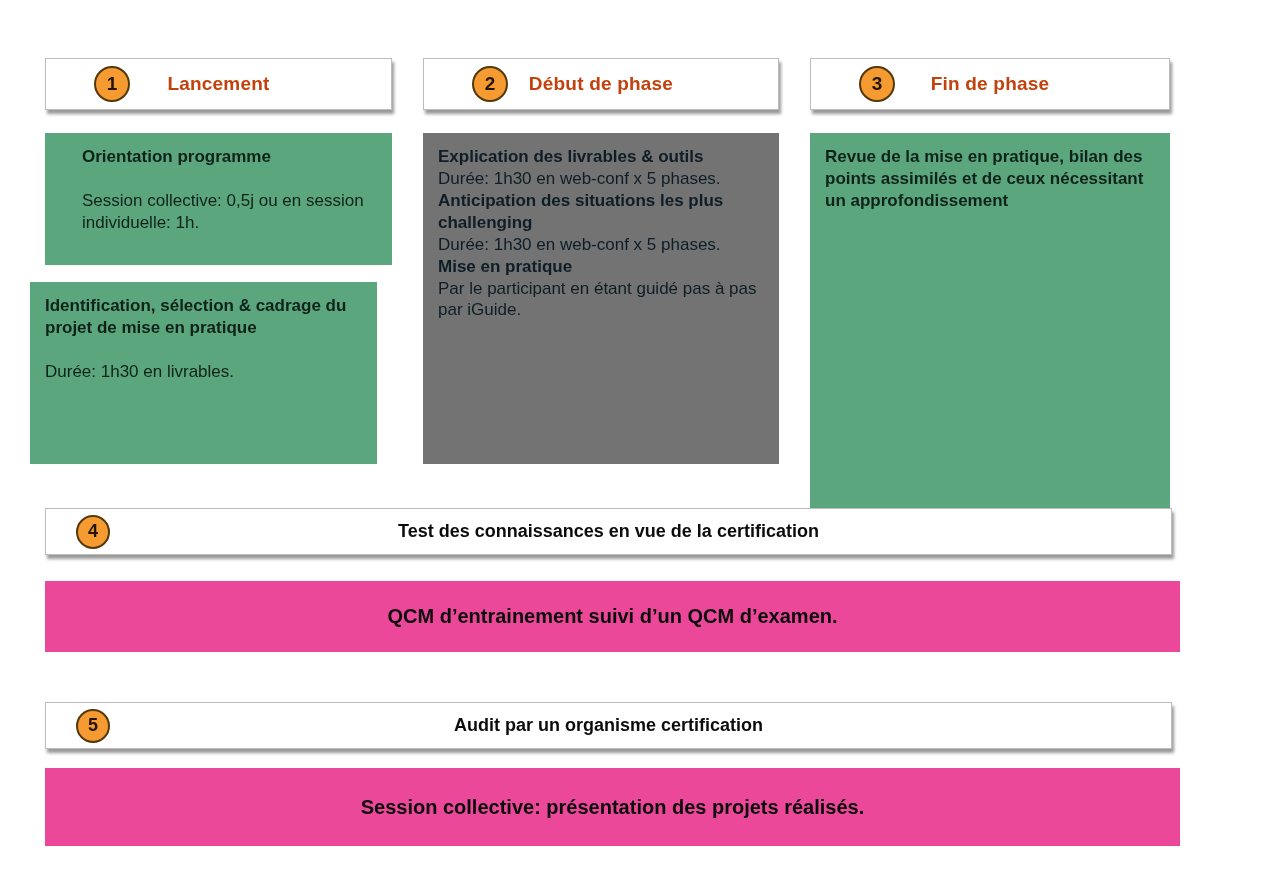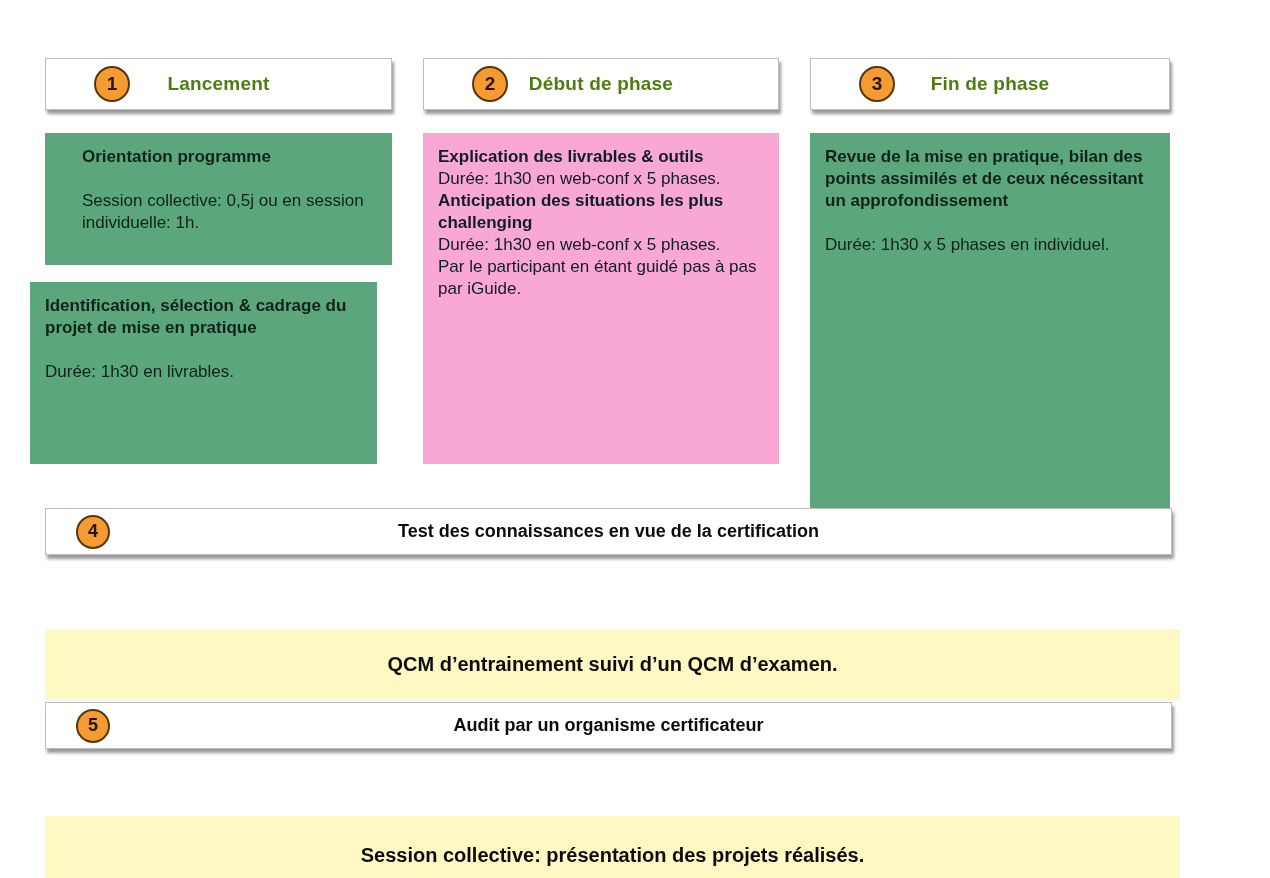--- a/index.html
+++ b/index.html
@@ -5,48 +5,48 @@
   html,body{margin:0;padding:0;background:#ffffff;}
   #canvas{
     position:relative;width:1270px;height:878px;background:#ffffff;
     font-family:"Liberation Sans",sans-serif;color:#111;overflow:hidden;
   }
   .phase-header{
     position:absolute;height:52px;background:#ffffff;border:1px solid #bdbdbd;
     box-shadow:2px 4px 3px rgba(0,0,0,0.40);
     display:flex;align-items:center;justify-content:center;box-sizing:border-box;
   }
-  .phase-header .title{font-weight:bold;font-size:19px;color:#4d7c0f;letter-spacing:0.2px;}
+  .phase-header .title{font-weight:bold;font-size:19px;color:#c2410c;letter-spacing:0.2px;}
   .num-badge{
     position:absolute;width:36px;height:36px;border-radius:50%;
     background:#F59B31;border:2px solid #52380a;box-sizing:border-box;
     display:flex;align-items:center;justify-content:center;
     font-weight:bold;font-size:19px;color:#241503;
   }
   .row-bar .num-badge{width:34px;height:34px;font-size:18px;left:30px;}
   .hdr-badge{left:48px;}
   .box{
     position:absolute;box-sizing:border-box;padding:13px 15px;
     font-size:17px;line-height:1.29;
   }
   .box.green{background:#5CA67E;color:#0f231a;}
-  .box.blue{background:#f9a8d4;color:#0e1d26;}
+  .box.blue{background:#737373;color:#0e1d26;}
   .box .heading{font-weight:bold;}
   .box .blank{height:22px;}
   .box .seg-bold{font-weight:bold;}
   .row-bar{
     position:absolute;left:45px;width:1127px;height:47px;background:#ffffff;
     border:1px solid #bdbdbd;box-shadow:2px 4px 3px rgba(0,0,0,0.40);
     display:flex;align-items:center;justify-content:center;box-sizing:border-box;
   }
   .row-bar .title{font-weight:bold;font-size:18px;color:#0c0c0c;}
   .note{
-    position:absolute;left:45px;width:1135px;background:#fef9c3;
+    position:absolute;left:45px;width:1135px;background:#ec4899;
     display:flex;align-items:center;justify-content:center;box-sizing:border-box;
-    font-weight:bold;font-size:20px;color:#0c0c0c;margin-top:48px;
+    font-weight:bold;font-size:20px;color:#0c0c0c;
   }
   
   #hdr-1{left:45px;top:58px;width:347px;}
   #hdr-2{left:423px;top:58px;width:356px;}
   #hdr-3{left:810px;top:58px;width:360px;}
   #box-1a{left:45px;top:133px;width:347px;height:132px;padding-left:37px;}
   #box-1b{left:30px;top:282px;width:347px;height:182px;}
   #box-2{left:423px;top:133px;width:356px;height:331px;}
   #box-3{left:810px;top:133px;width:360px;height:418px;}
   #bar-4{top:508px;}
@@ -81,34 +81,34 @@
     <div class="heading">Identification, sélection &amp; cadrage du projet de mise en pratique</div>
     <div class="blank"></div>
     <div class="body">Durée: 1h30 en livrables.</div>
   </div>
 
   <div class="box blue" id="box-2">
     <div class="seg-bold">Explication des livrables &amp; outils</div>
     <div>Durée: 1h30 en web-conf x 5 phases.</div>
     <div class="seg-bold">Anticipation des situations les plus challenging</div>
     <div>Durée: 1h30 en web-conf x 5 phases.</div>
+    <div class="seg-bold">Mise en pratique</div>
     <div>Par le participant en étant guidé pas à pas par iGuide.</div>
   </div>
 
   <div class="box green" id="box-3">
     <div class="heading">Revue de la mise en pratique, bilan des points assimilés et de ceux nécessitant un approfondissement</div>
     <div class="blank"></div>
-    <div class="body">Durée: 1h30 x 5 phases en individuel.</div>
   </div>
 
   <div class="row-bar" id="bar-4">
     <span class="num-badge">4</span>
     <span class="title">Test des connaissances en vue de la certification</span>
   </div>
   <div class="note" id="note-4">QCM d’entrainement suivi d’un QCM d’examen.</div>
 
   <div class="row-bar" id="bar-5">
     <span class="num-badge">5</span>
-    <span class="title">Audit par un organisme certificateur</span>
+    <span class="title">Audit par un organisme certification</span>
   </div>
   <div class="note" id="note-5">Session collective: présentation des projets réalisés.</div>
 
 </div>
 
 </body></html>

